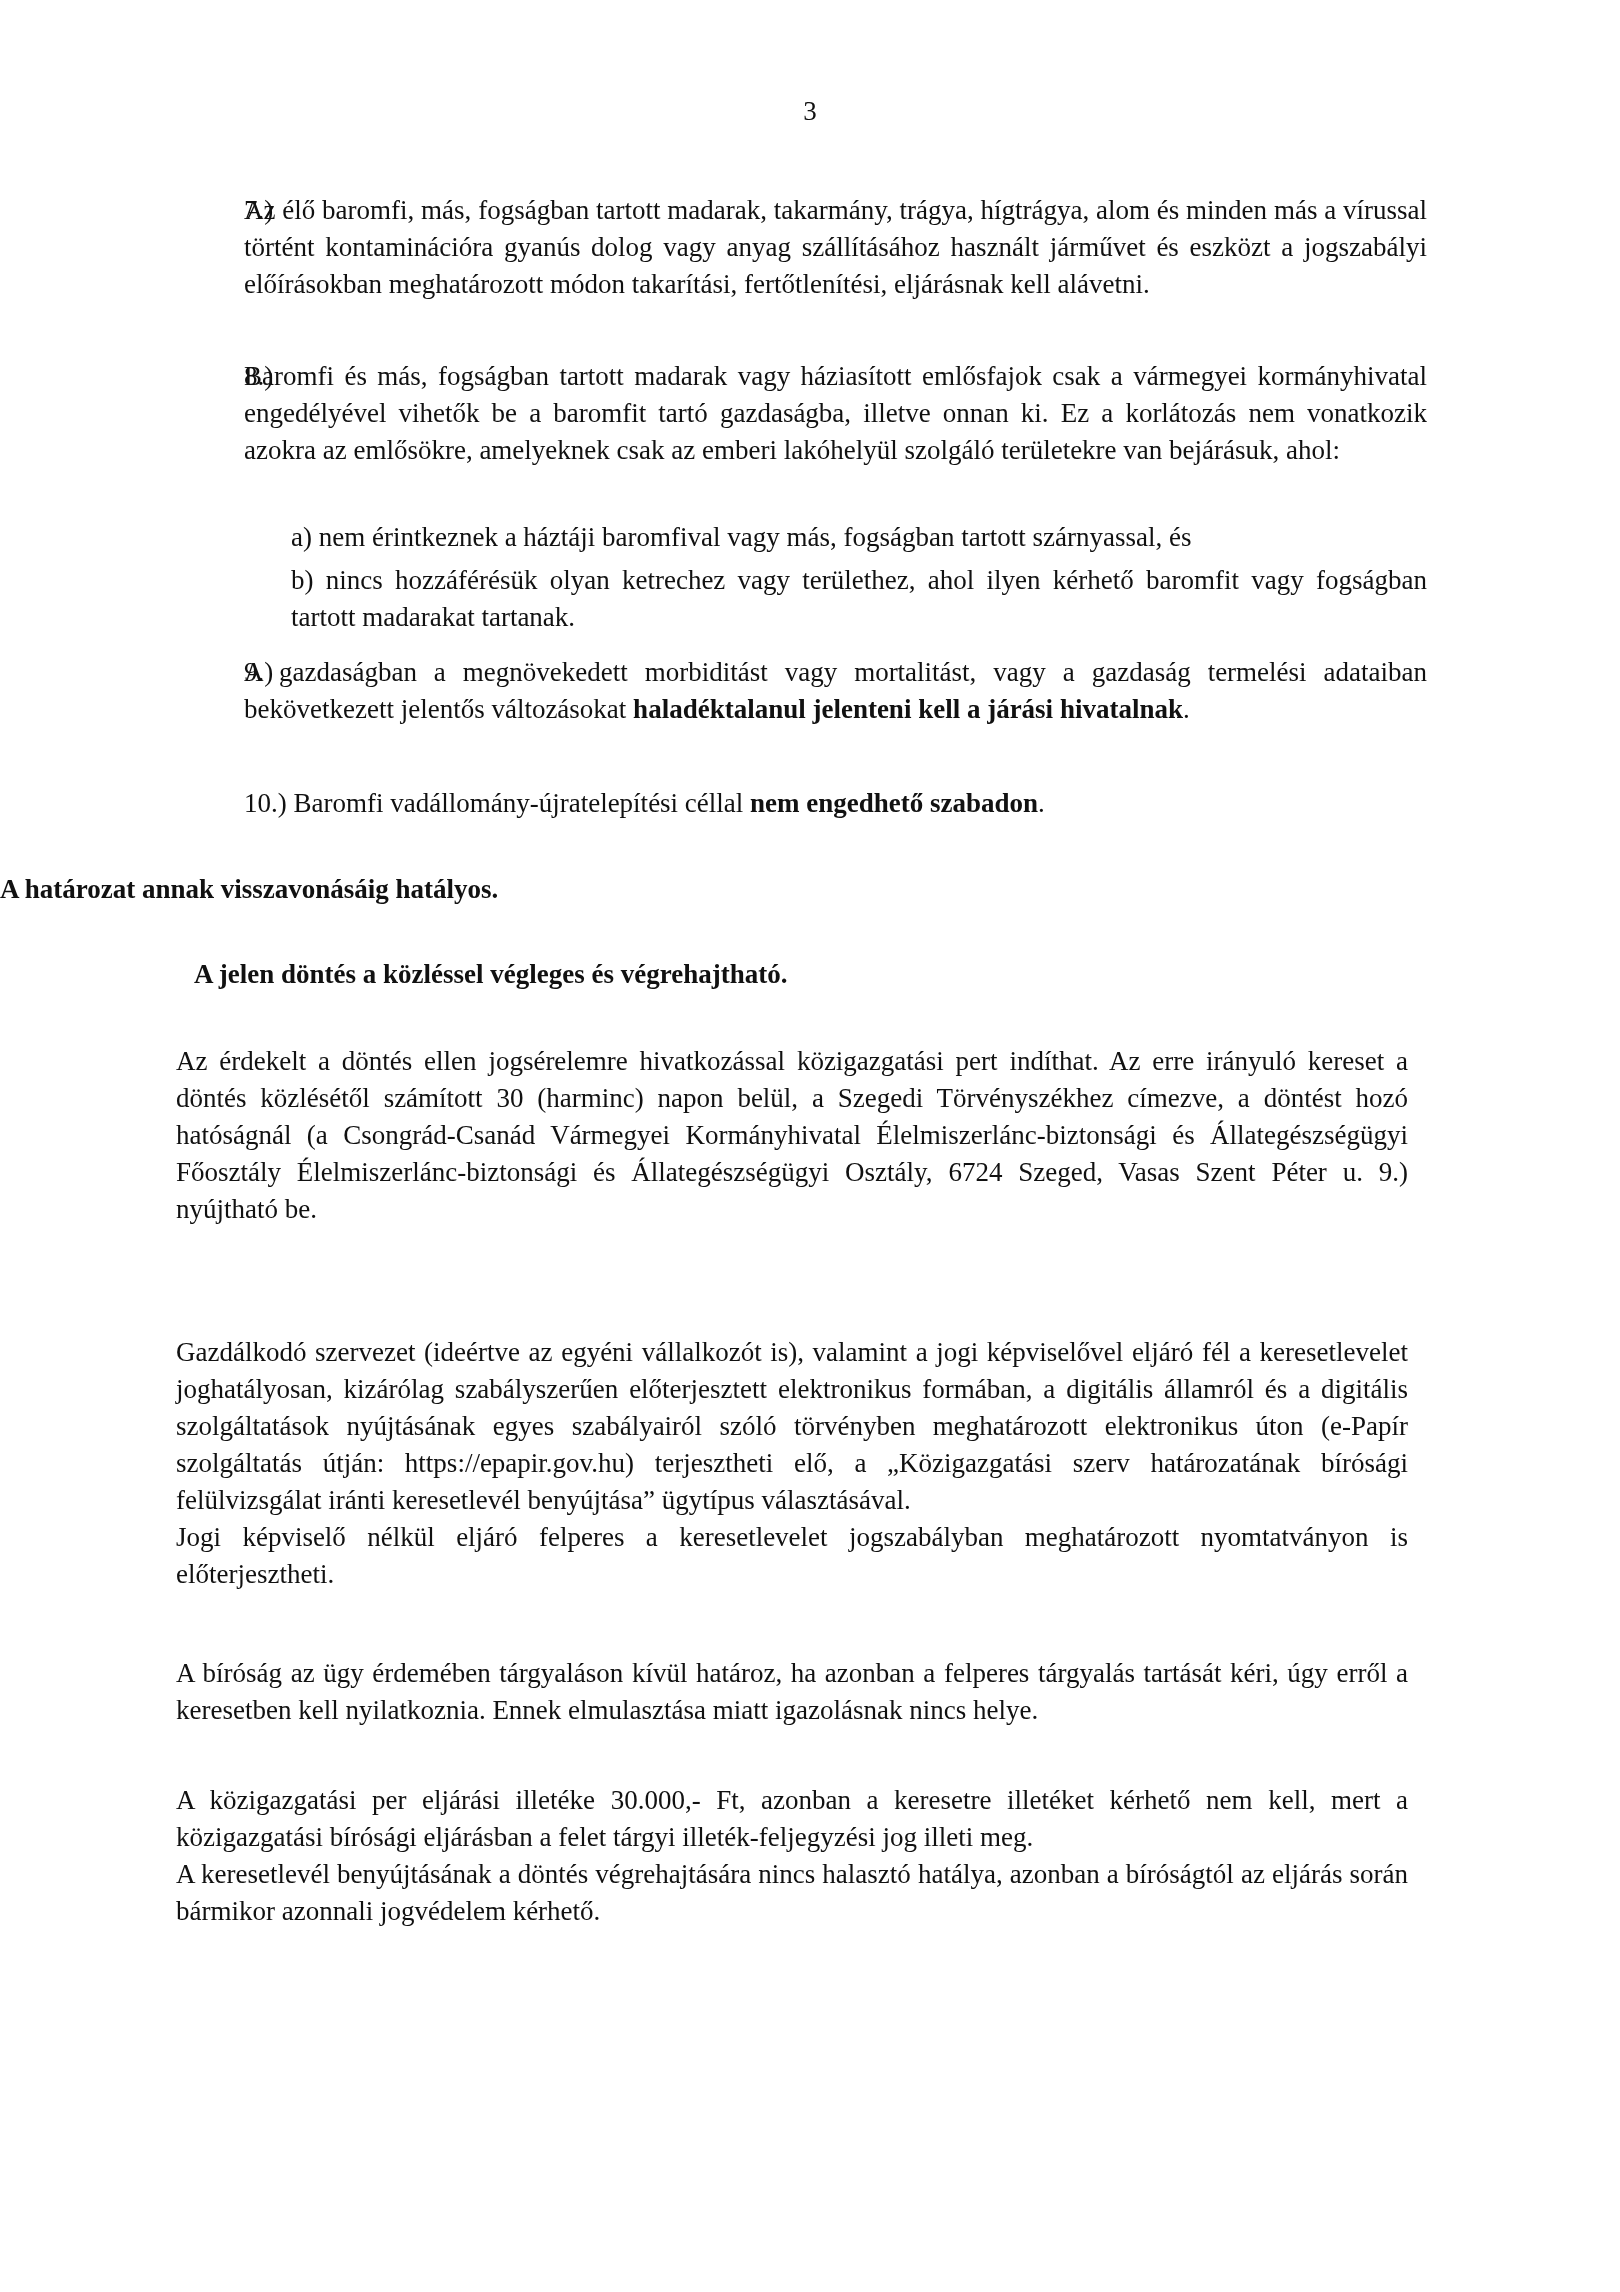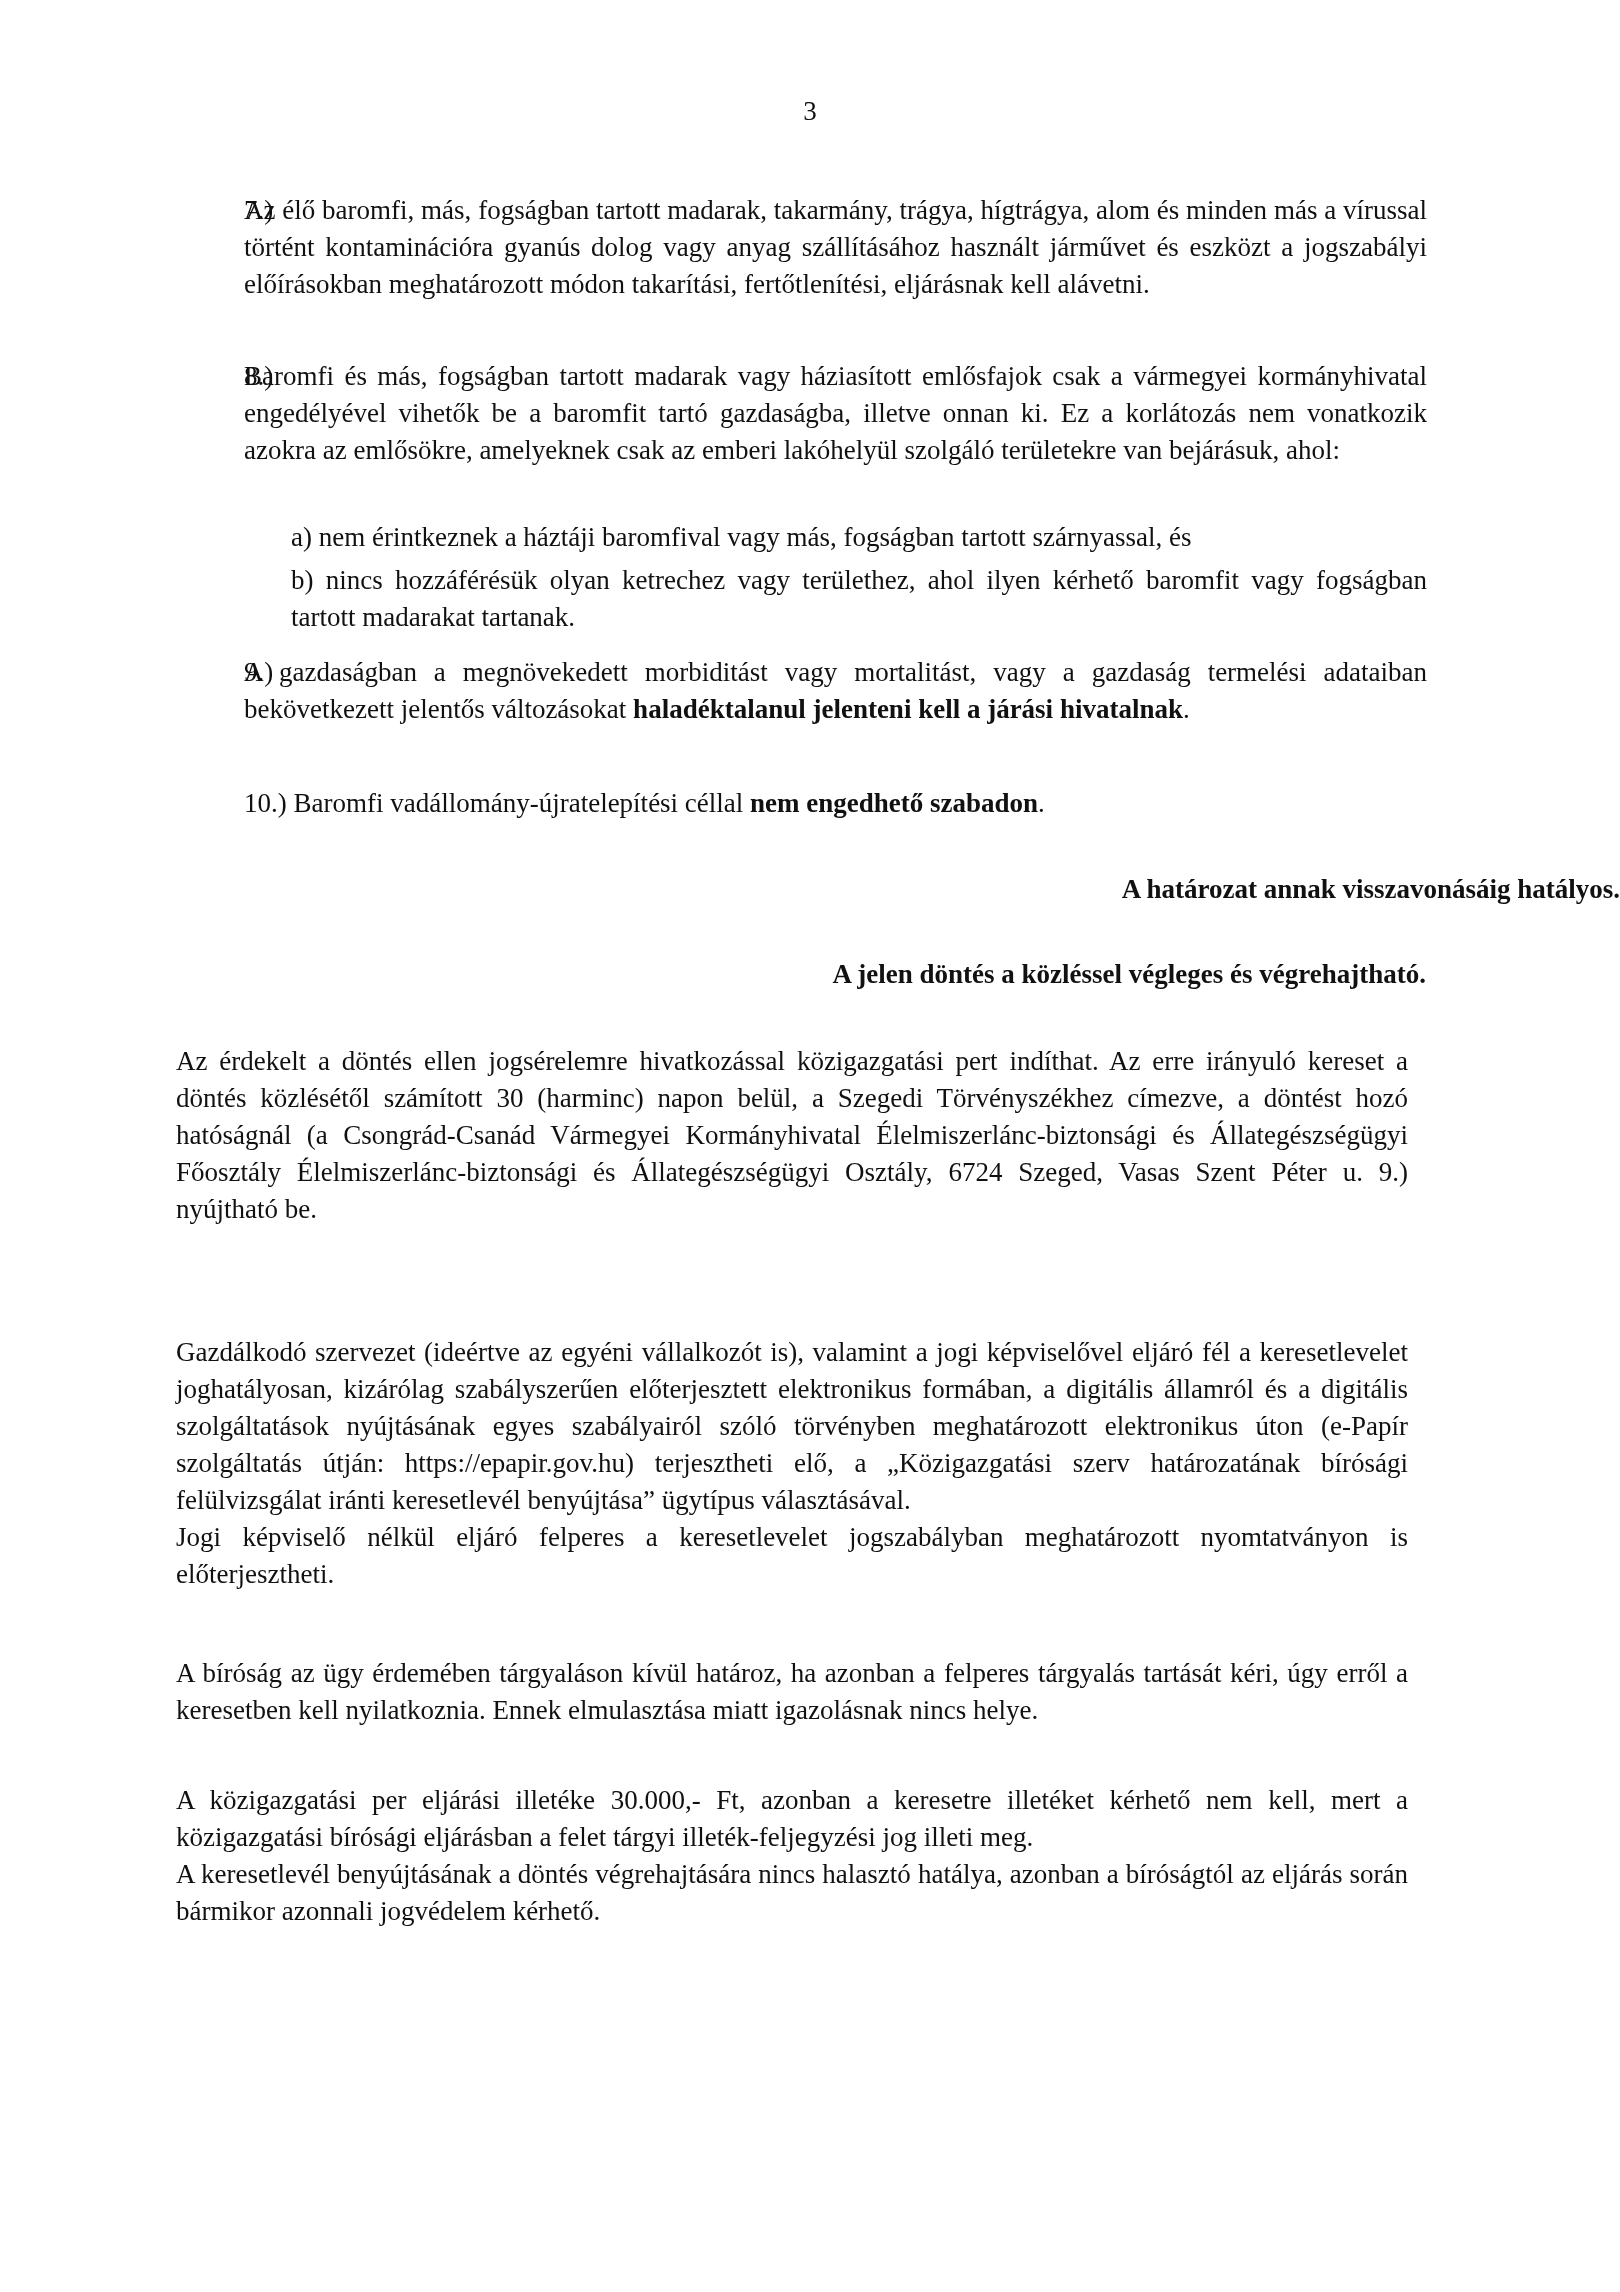--- a/index.html
+++ b/index.html
@@ -7,24 +7,24 @@
     font-family: "Liberation Serif", "DejaVu Serif", serif; color: #111111; }
   .page-num { position: absolute; top: 93px; left: 0; width: 1620px; text-align: center;
     font-size: 27px; line-height: 36px; }
   .txt { font-size: 27px; line-height: 37px; text-align: justify; text-align-last: auto; }
   .item { position: absolute; left: 244px; width: 1183px; }
   .item .num { position: absolute; left: 0; top: 0; }
   .item .body { }
   .item10 .body { margin-left: 0; }
   .sub { position: absolute; left: 291px; width: 1136px; }
   .para { position: absolute; left: 176px; width: 1232px; }
-  .heading-center { position: absolute; left: 0; width: 1620px; text-align: right;
+  .heading-center { position: absolute; left: 0; width: 1620px; text-align: left;
     font-weight: bold; font-size: 27px; line-height: 37px; }
   .heading-left { position: absolute; left: 194px; width: 1232px; font-weight: bold;
-    font-size: 27px; line-height: 37px; text-align: right; }
+    font-size: 27px; line-height: 37px; }
   b { font-weight: bold; }
   .last-left { text-align-last: left; }
 </style>
 </head>
 <body>
 
 <div class="page-num">3</div>
 
 <div class="item txt" style="top:192px;">
   <span class="num">7.)</span>

